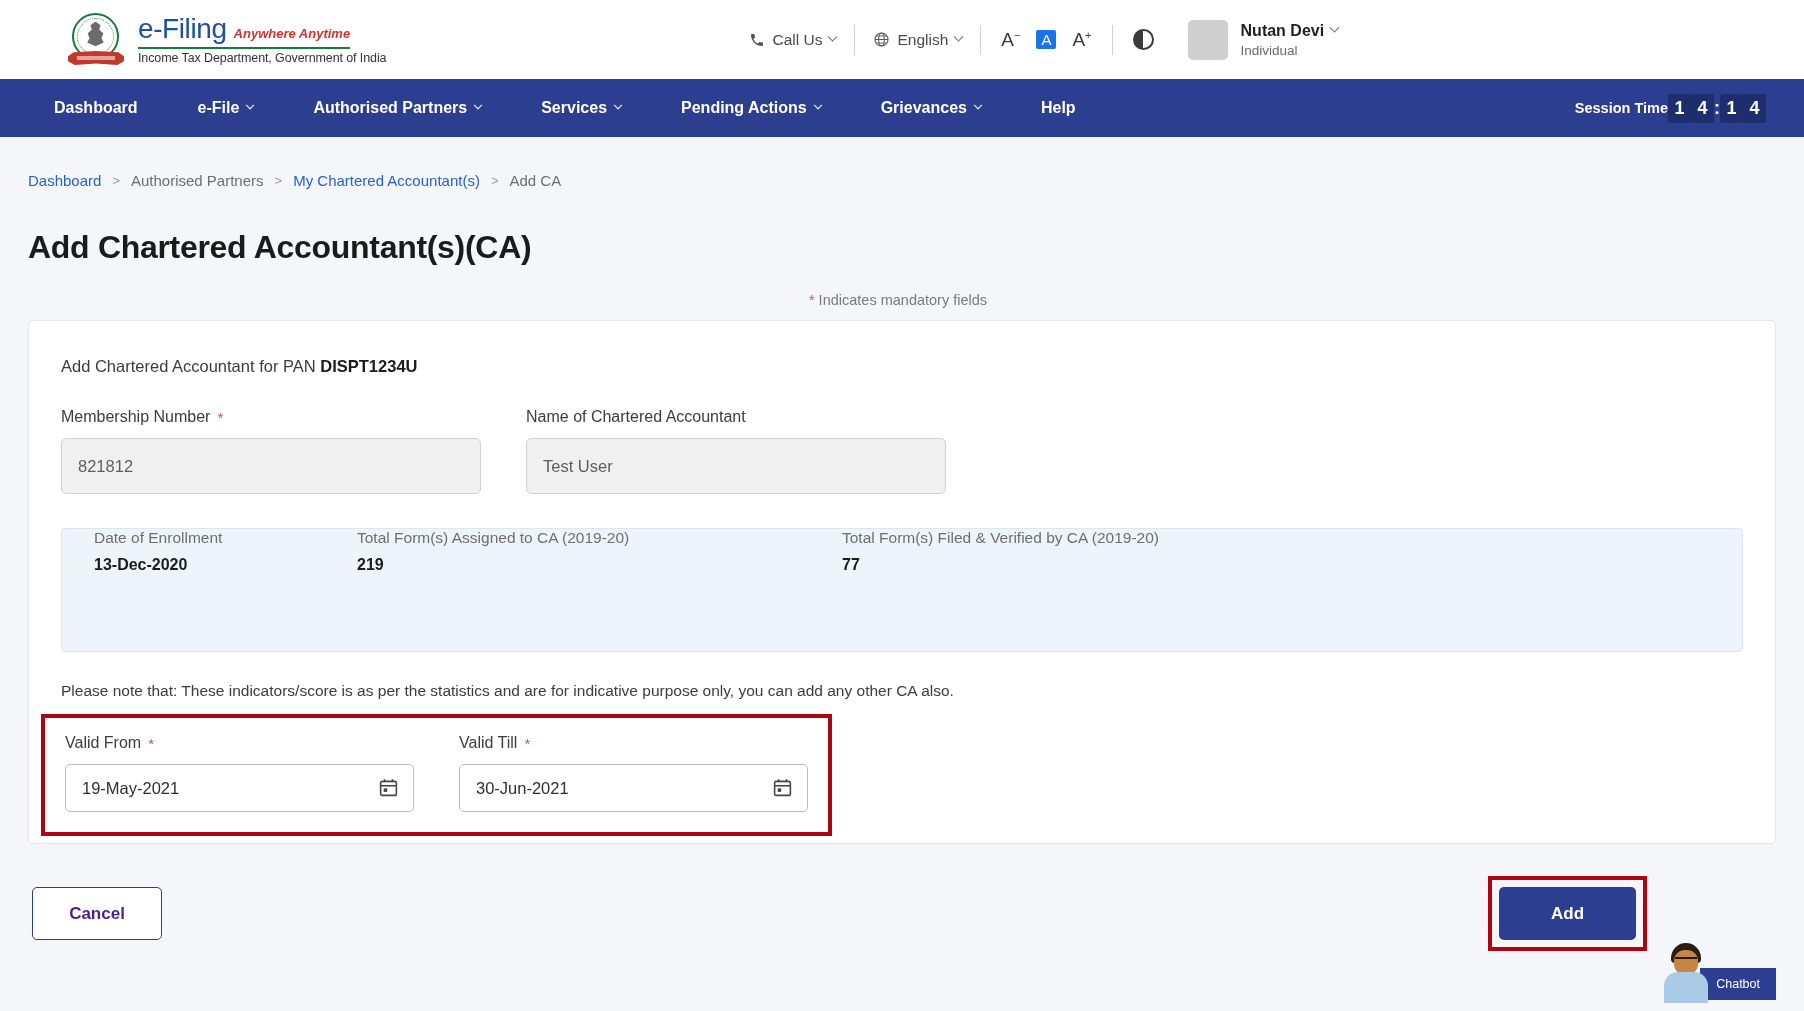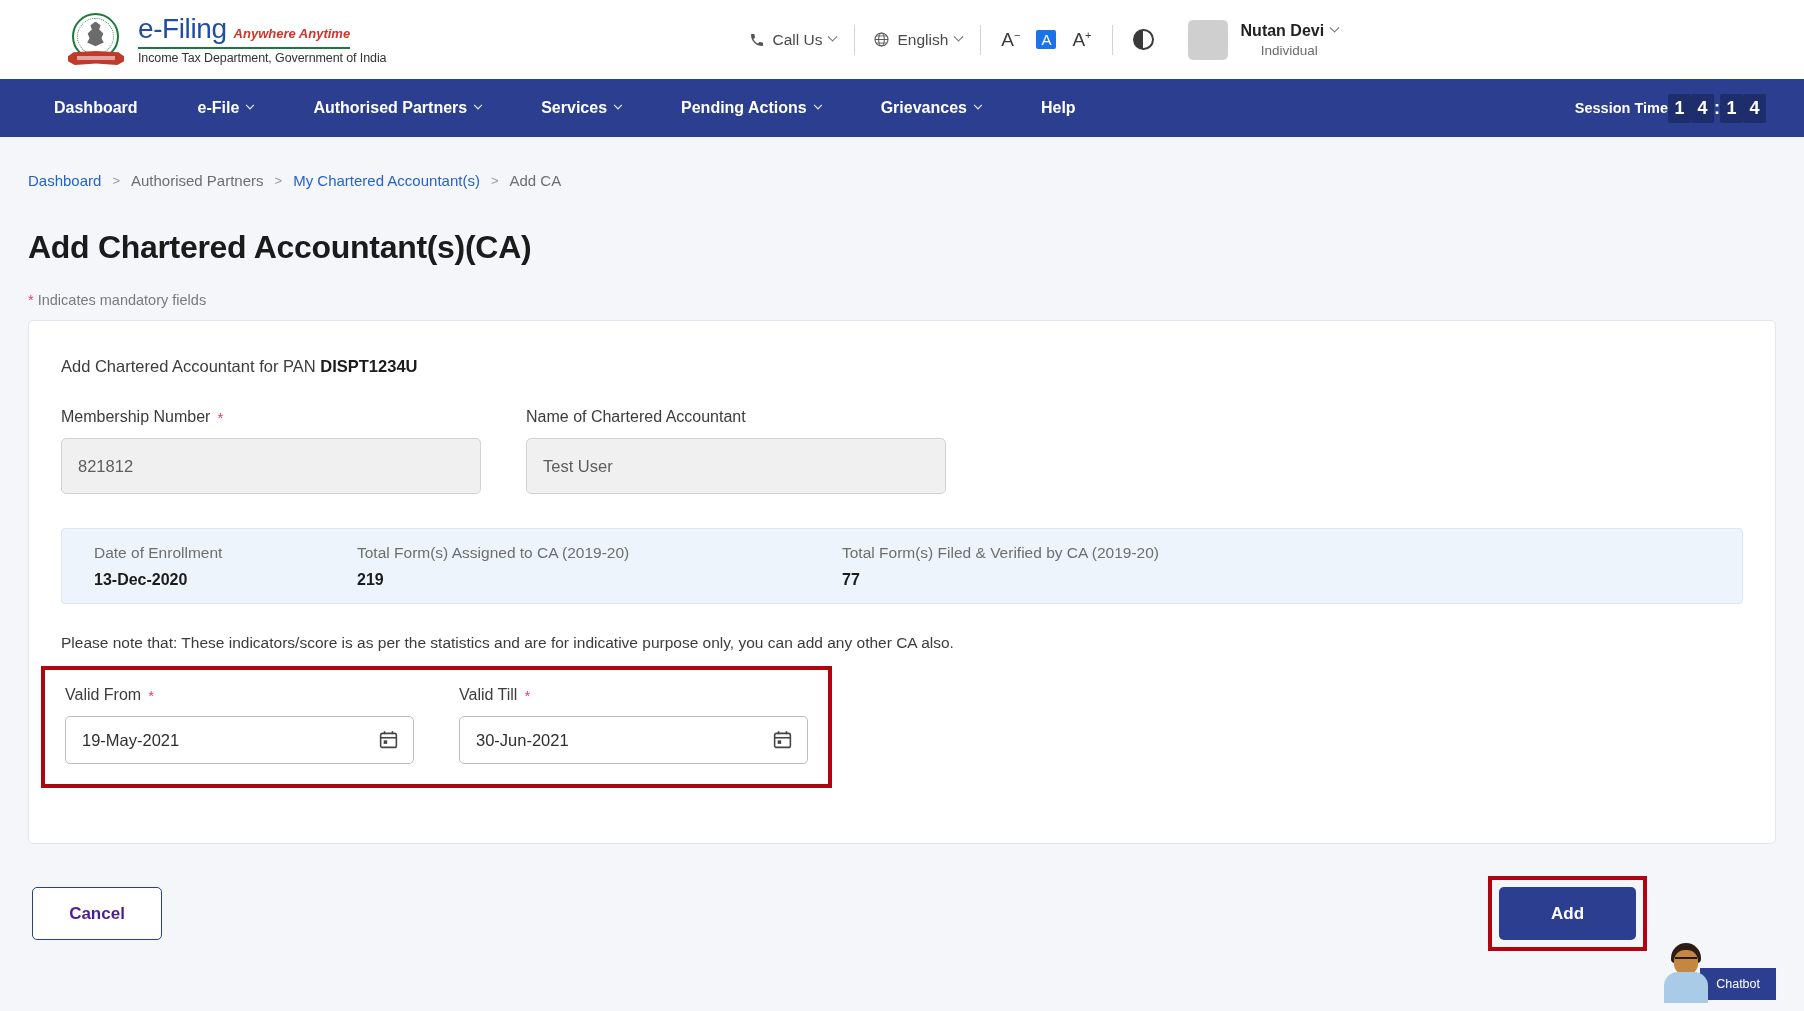--- a/index.html
+++ b/index.html
@@ -109,21 +109,21 @@
     padding: 2px 5px; font-size: 15px; border-radius: 2px;
   }
   .contrast {
     width: 21px; height: 21px; border-radius: 50%;
     border: 2px solid #3a3a3a;
     background: linear-gradient(90deg, #3a3a3a 50%, #ffffff 50%);
     cursor: pointer; margin: 0 20px;
   }
   .user-block {
     display: flex; align-items: center; gap: 13px;
-    margin-left: 14px; cursor: pointer; text-align: center;
+    margin-left: 14px; cursor: pointer;
   }
   .avatar {
     width: 40px; height: 40px; border-radius: 5px;
     background: #cfcfcf; flex: none;
   }
   .uname {
     font-size: 16px; color: #222; font-weight: bold;
     display: flex; align-items: center; gap: 7px;
   }
   .urole { font-size: 13.5px; color: #6a6a6a; margin-top: 3px; }
@@ -167,21 +167,21 @@
     padding: 35px 0 0 0; font-size: 15px;
   }
   .crumb { color: #6e6e6e; }
   .crumb.link { color: #2563c9; cursor: pointer; }
   .crumb-sep { color: #9a9a9a; font-size: 13px; }
   .page-title {
     font-size: 32px; font-weight: bold; color: #1b1b1b;
     margin-top: 40px; letter-spacing: -0.3px;
   }
   .mandatory {
-    text-align: left; font-size: 14.5px; color: #7a7a7a;
+    text-align: center; font-size: 14.5px; color: #7a7a7a;
     margin-top: 26px; padding-right: 8px;
   }
   .mandatory .star { color: #e0426a; }
 
   .card {
     background: #ffffff;
     border: 1px solid #e3e6ee;
     border-radius: 5px;
     margin-top: 12px;
     padding: 36px 32px 40px 32px;
@@ -202,22 +202,22 @@
     border: 1px solid #cfd2da; border-radius: 5px;
     background: #f0f0f0; color: #5d5d5d;
     font-size: 16.5px; font-family: inherit;
     padding: 0 16px;
   }
 
   .stats {
     margin-top: 34px;
     background: #eef4fb; border: 1px solid #dbe6f4;
     border-radius: 4px;
-    height: 76px;
-    display: flex; align-items: center;
+    height: 124px;
+    display: flex; 
     padding: 0 32px;
   }
   .stat { flex: none; }
   .stat:nth-child(1) { width: 263px; }
   .stat:nth-child(2) { width: 485px; }
   .stat-label { font-size: 15.5px; color: #6e6e6e; }
   .stat-value {
     font-size: 16px; color: #1b1b1b; font-weight: bold;
     margin-top: 9px;
   }

